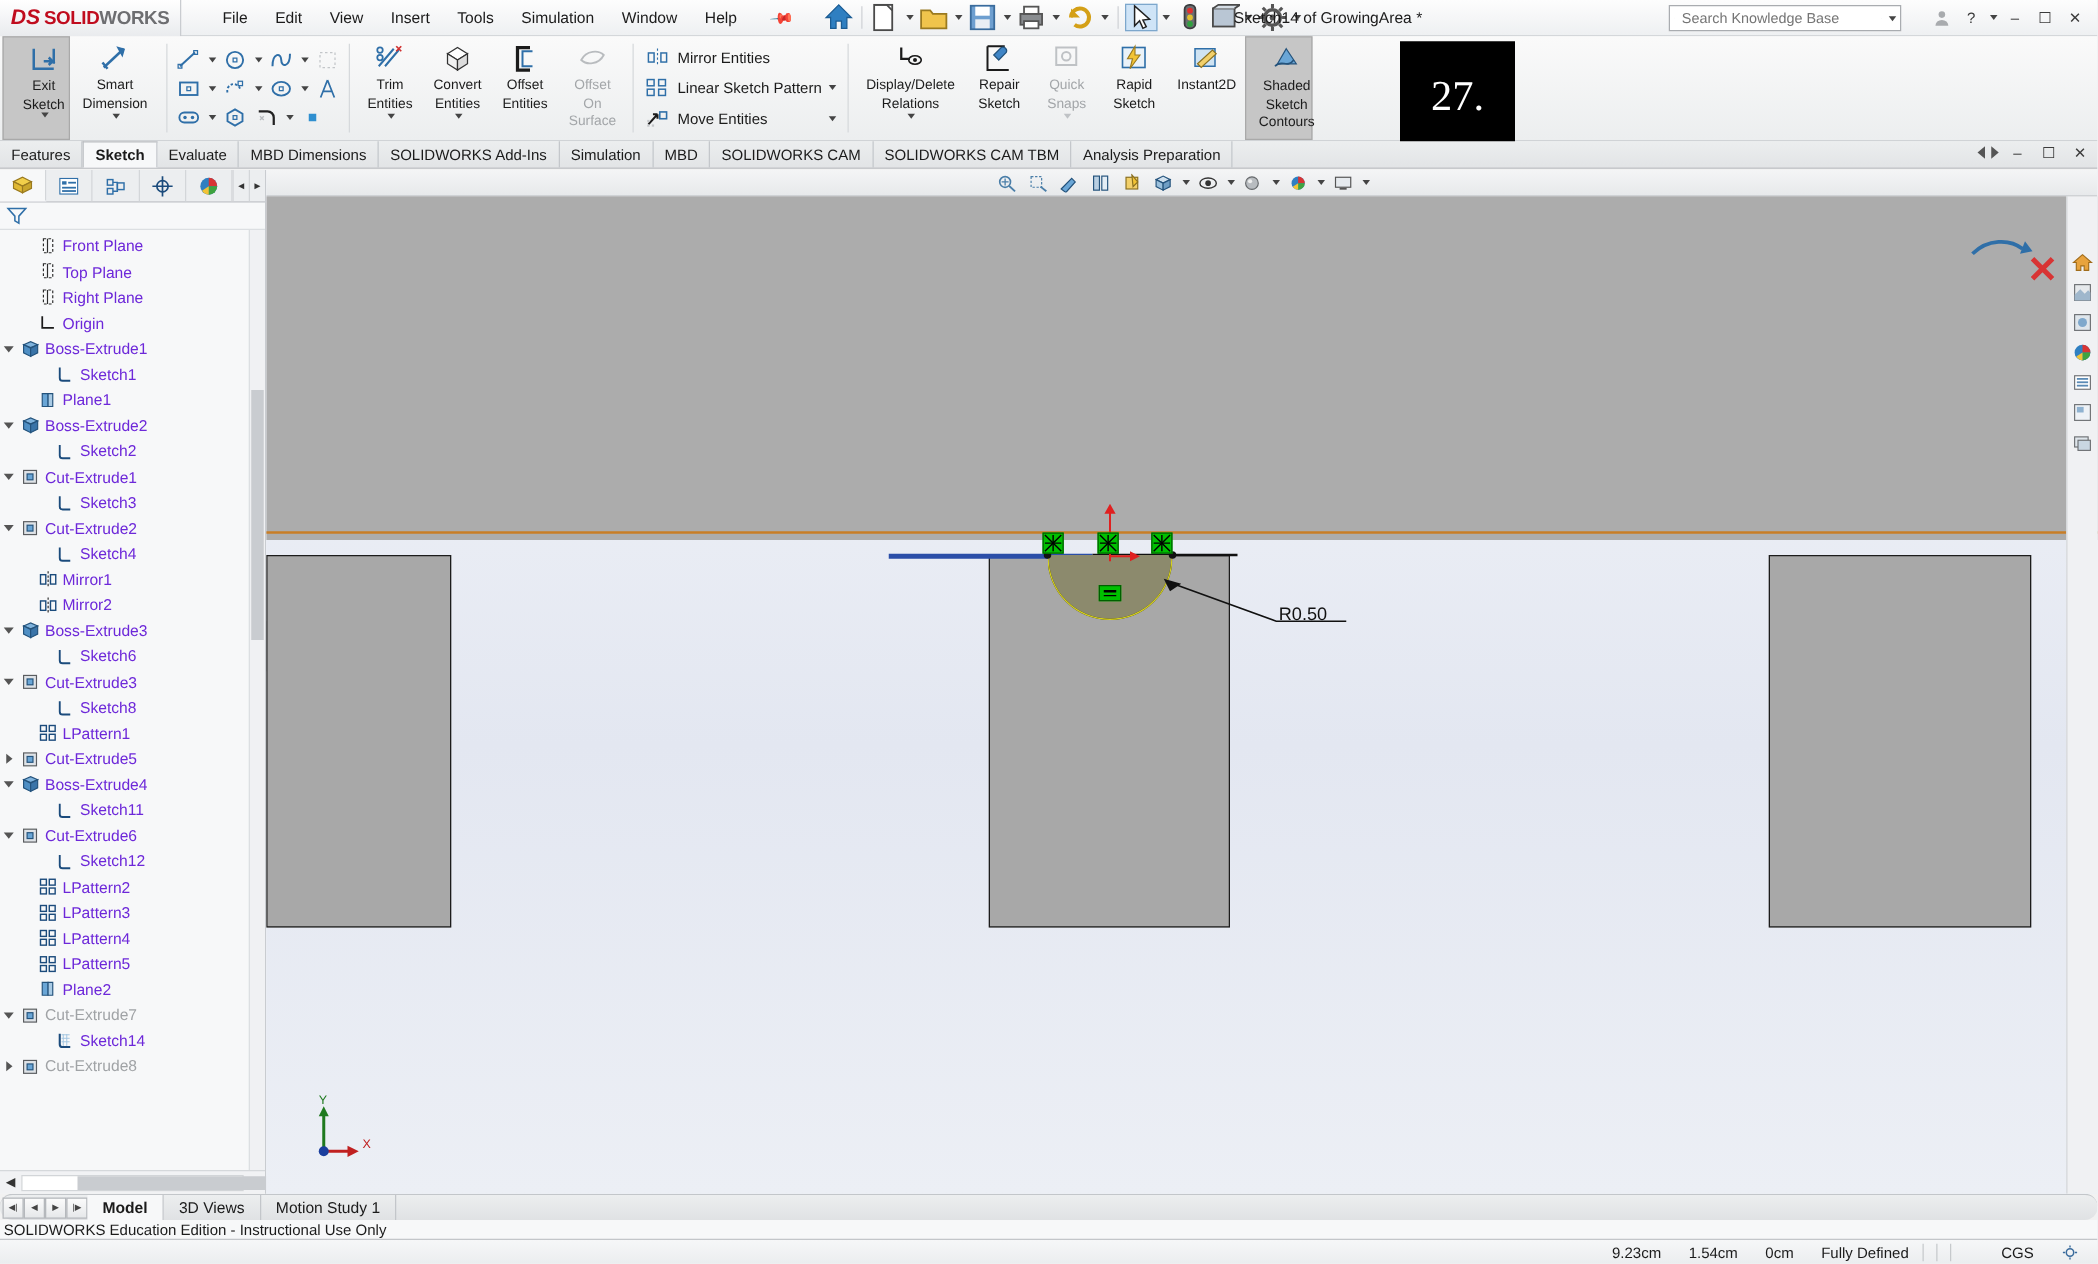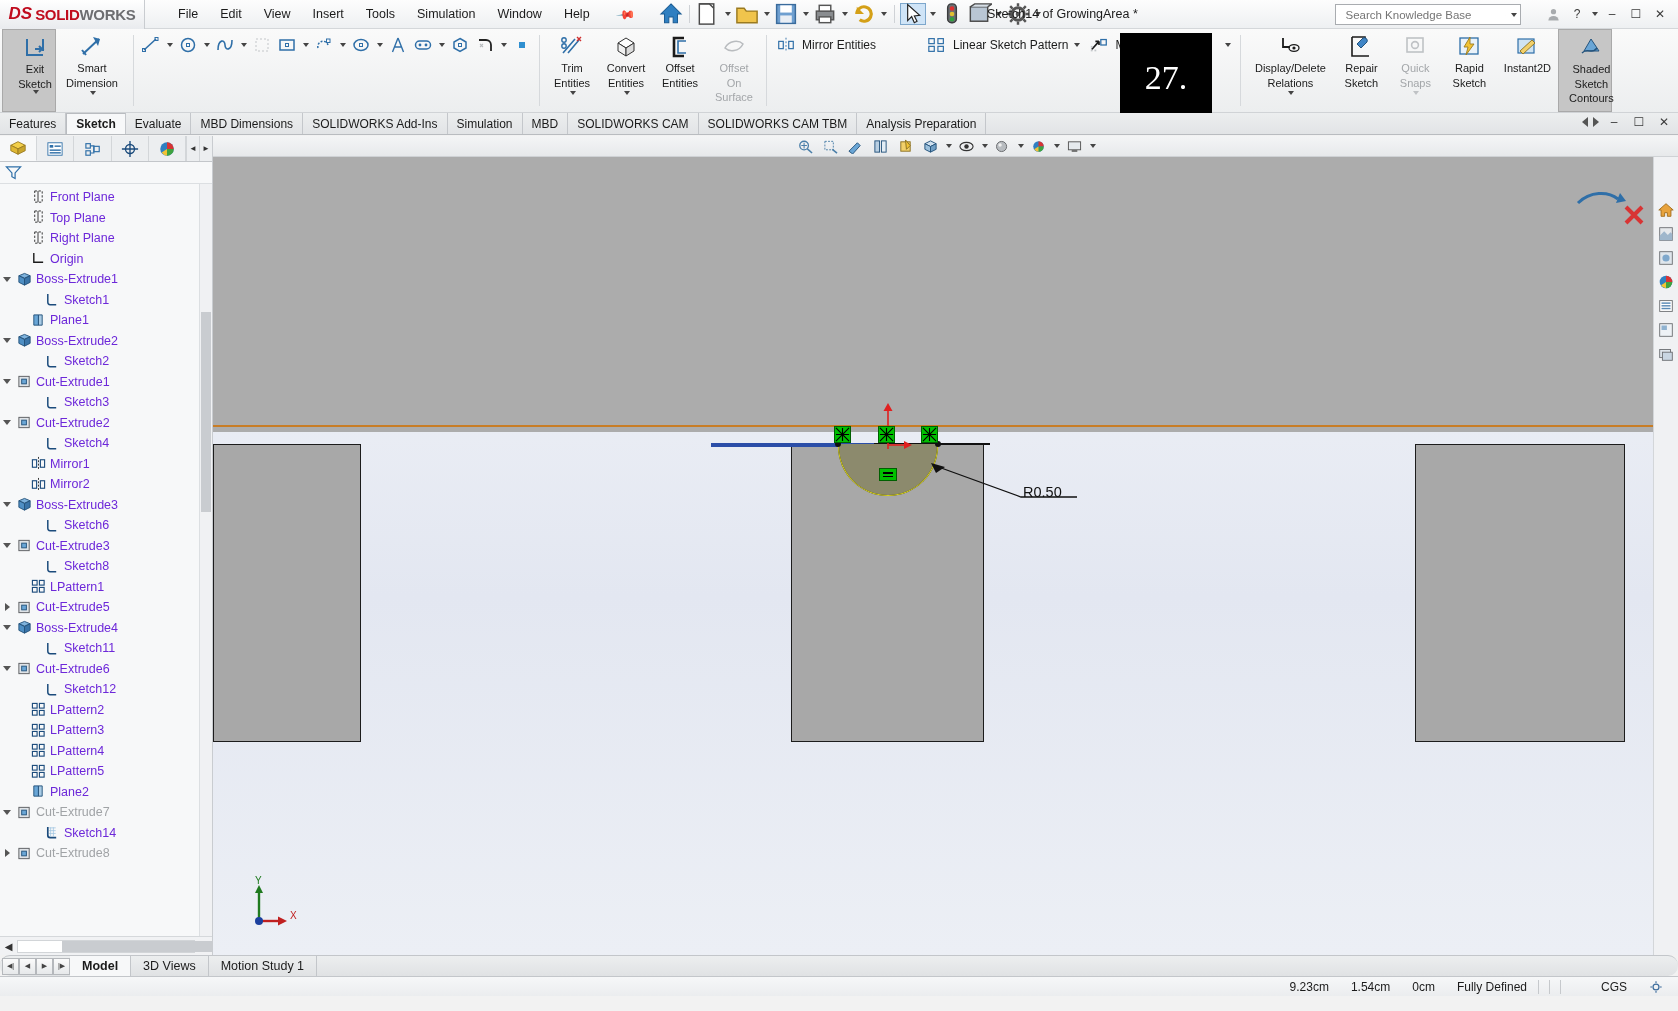--- a/index.html
+++ b/index.html
@@ -68,21 +68,21 @@
   .rgroup{ display:flex; align-items:stretch; padding:0 2px;}
   .rsep{ width:1px;background:#d6d9dc;margin:6px 3px;}
   .btn-big{
     width:54px; display:flex;flex-direction:column;align-items:center;
     padding-top:5px; cursor:default; text-align:center;
   }
   .btn-big.active{ background:#c6c6c6; border:1px solid #a9a9a9;padding-left:12px;}
   .btn-big .lbl{ font-size:11px;line-height:12.5px;color:#1b1b1b;margin-top:2px;}
   .btn-big .dn{ margin-top:auto;margin-bottom:3px;}
   .gicon{ width:26px;height:26px;display:block;}
-  .small-row{ display:flex;flex-direction:row;justify-content:center;gap:1px;padding:5px 2px;}
+  .small-row{ display:flex;flex-direction:column;justify-content:center;gap:1px;padding:5px 2px;}
   .srow{ display:flex;align-items:center;gap:1px;height:22px;}
   .sbtn{ width:24px;height:22px;display:flex;align-items:center;justify-content:center;cursor:default;}
   .sdrop{ width:11px;height:22px;display:flex;align-items:center;justify-content:center;cursor:default;}
   .txtbtn{ display:flex;align-items:center;gap:6px;height:22px;padding:0 4px;cursor:default;min-width:150px;}
   .txtbtn .t{ font-size:12px;color:#1b1b1b;}
   .btn-wide{ width:64px;}
   .btn-disabled .lbl, .btn-disabled .t{ color:#a3a6a9;}
 
   .badge-27{
     position:absolute; left:1120px; top:4px;
@@ -1310,20 +1310,23 @@
       <div class="navb">◀|</div>
       <div class="navb">◀</div>
       <div class="navb">▶</div>
       <div class="navb">|▶</div>
     </div>
     <div class="btab sel">Model</div>
     <div class="btab">3D Views</div>
     <div class="btab">Motion Study 1</div>
   </div>
 
+  <div class="edu-strip">
+    <span>SOLIDWORKS Education Edition - Instructional Use Only</span>
+  </div>
 
   <div class="statusbar">
     <div class="sb-right">
       <div class="sb-cell">9.23cm</div>
       <div class="sb-cell">1.54cm</div>
       <div class="sb-cell">0cm</div>
       <div class="sb-cell">Fully Defined</div>
       <div class="sb-div"></div>
         <div class="sb-div" style="margin-left:10px"></div>
         <div class="sb-div" style="margin-left:10px"></div>

